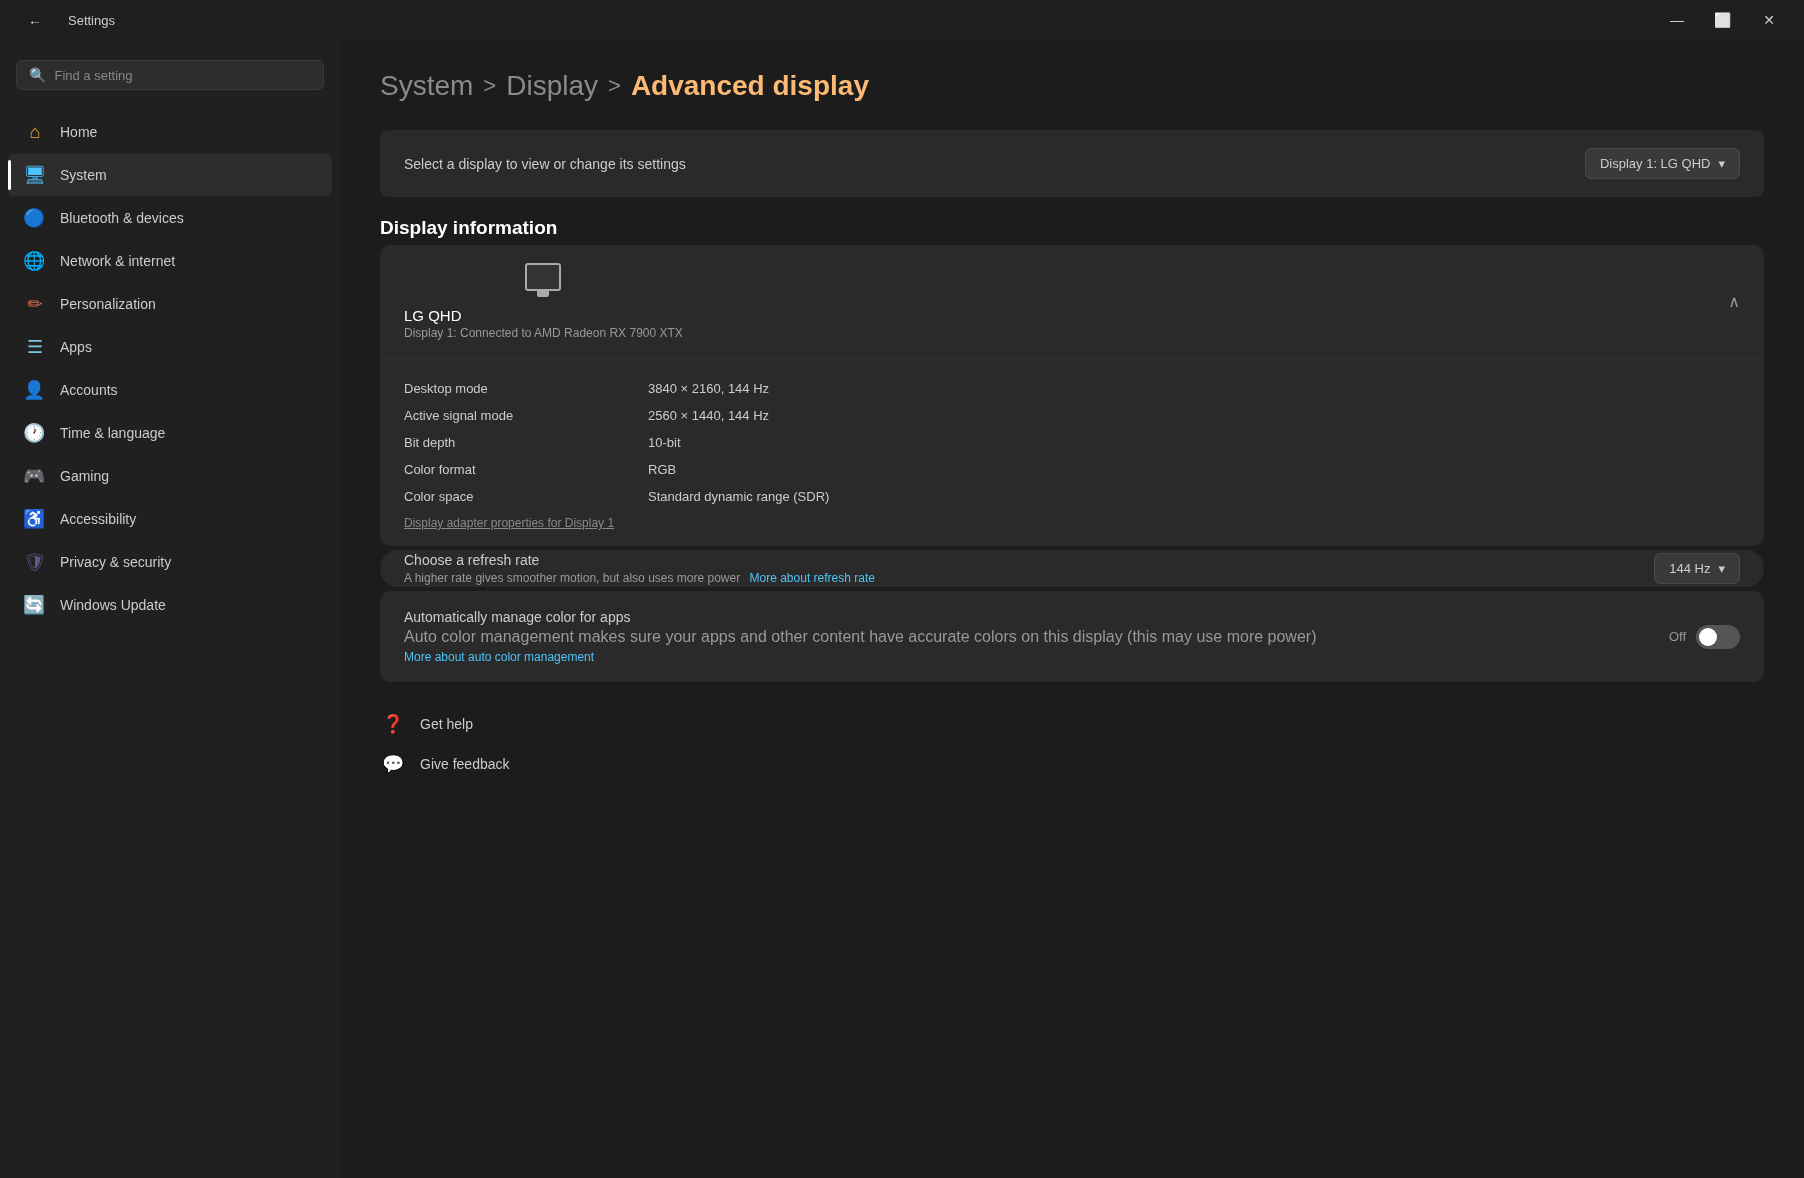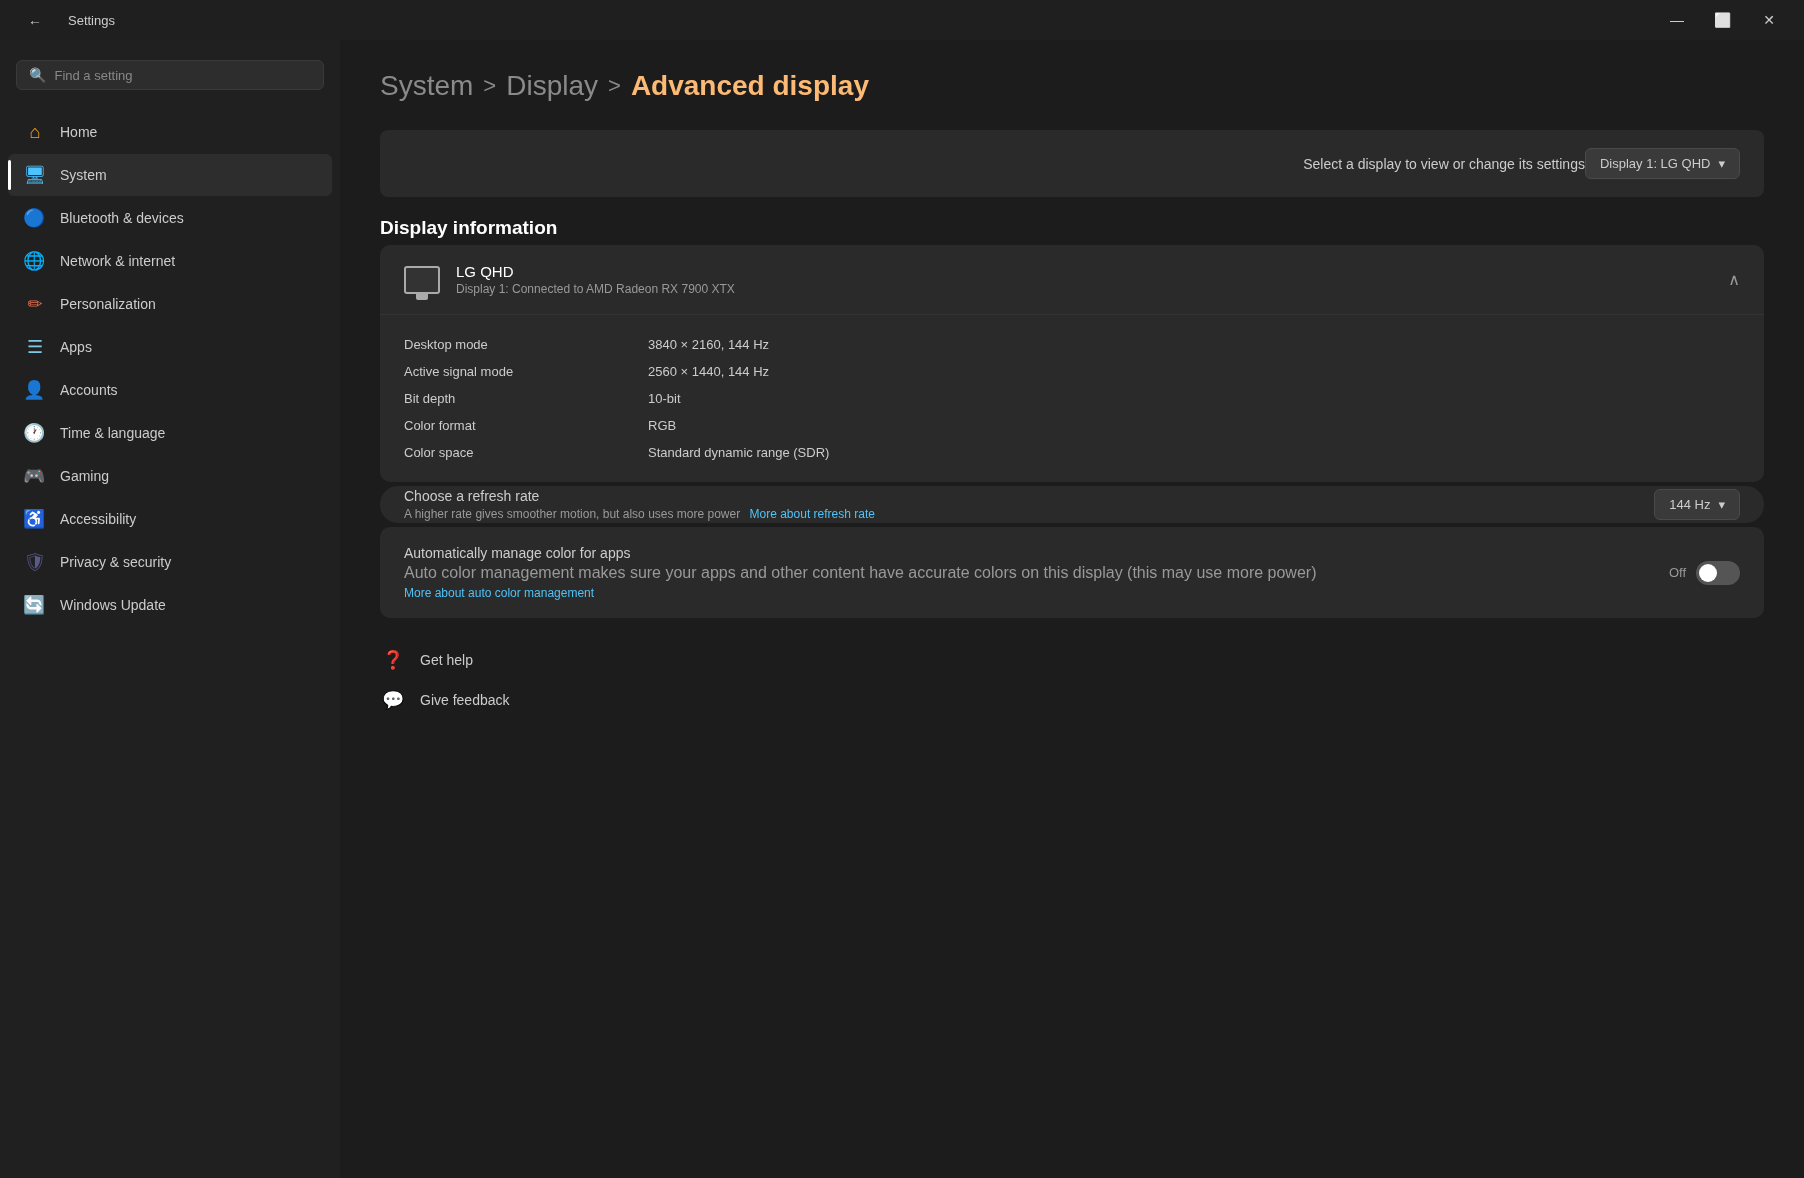--- a/index.html
+++ b/index.html
@@ -170,21 +170,21 @@
       font-weight: 600;
     }
 
     .select-display-row {
       background: #2a2a2a;
       border-radius: 8px;
       padding: 18px 24px;
       margin-bottom: 4px;
       display: flex;
       align-items: center;
-      justify-content: flex-end;
+      justify-content: space-between;
     }
     .select-display-label {
       font-size: 14px;
       color: #cccccc;
     }
     .dropdown-btn {
       background: #3a3a3a;
       border: 1px solid #4a4a4a;
       border-radius: 6px;
       color: #cccccc;
@@ -214,20 +214,21 @@
       align-items: center;
       justify-content: space-between;
       padding: 18px 24px;
       border-bottom: 1px solid #333;
       cursor: pointer;
     }
     .display-info-header-left {
       display: flex;
       align-items: center;
       gap: 16px;
+      flex-direction: column;
     }
     .monitor-icon {
       width: 36px;
       height: 28px;
       border: 2px solid #aaaaaa;
       border-radius: 3px;
       background: #333;
       position: relative;
     }
     .monitor-icon::after {
@@ -483,20 +484,21 @@
     <span class="info-value">10-bit</span>
   </div>
           <div class="info-row">
     <span class="info-label">Color format</span>
     <span class="info-value">RGB</span>
   </div>
           <div class="info-row">
     <span class="info-label">Color space</span>
     <span class="info-value">Standard dynamic range (SDR)</span>
   </div>
+          <div class="info-link">Display adapter properties for Display 1</div>
         </div>
     </div>
 
     <div class="refresh-rate-card">
       <div class="refresh-label-block">
         <div class="main-label">Choose a refresh rate</div>
         <div class="sub-label">
           <span>A higher rate gives smoother motion, but also uses more power</span>
           <span class="link" style="margin-left:6px;">More about refresh rate</span>
         </div>

